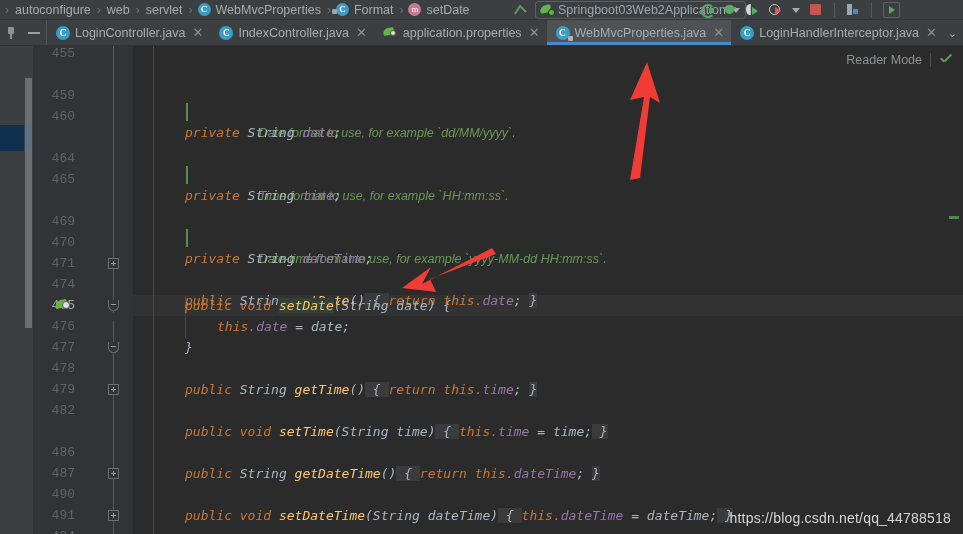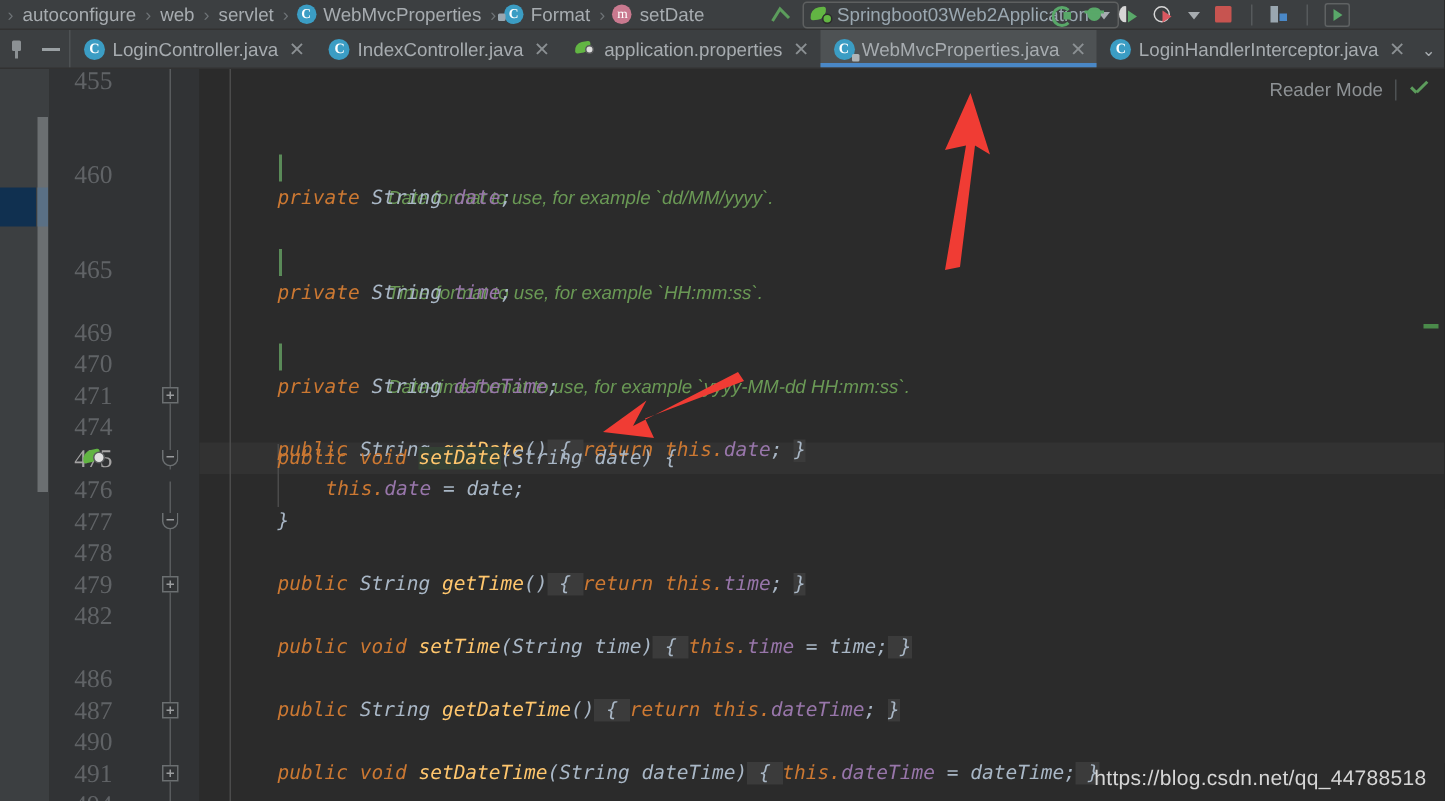--- a/index.html
+++ b/index.html
@@ -414,22 +414,22 @@
     left: 0;
     width: 100px;
     height: 21px;
     display: flex;
     align-items: center;
   }
   .gutter-num {
     position: absolute;
     right: 58px;
     color: #606366;
-    font-family: Liberation Serif, serif;
-    font-size: 17px;
+    font-family: Liberation Mono, monospace;
+    font-size: 13px;
     text-align: right;
   }
   .gutter-num.current {
     color: #a4a3a3;
   }
   .fold {
     position: absolute;
     left: 75px;
     width: 11px; height: 11px;
     border: 1px solid #6b6f71;
@@ -704,25 +704,31 @@
 
       <div class="fold-line" style="top:0px;   height:267px;"></div>
       <div class="fold-line" style="top:275px; height:228px;"></div>
 
       <div class="gutter-line" style="top:-3px;">
           <span class="gutter-num">455</span>
         </div>
       <div class="gutter-line" style="top:18px;">
           <span class="gutter-num"></span>
         </div>
+      <div class="gutter-line" style="top:39px;">
+          <span class="gutter-num">459</span>
+        </div>
       <div class="gutter-line" style="top:60px;">
           <span class="gutter-num">460</span>
         </div>
       <div class="gutter-line" style="top:81px;">
           <span class="gutter-num"></span>
+        </div>
+      <div class="gutter-line" style="top:102px;">
+          <span class="gutter-num">464</span>
         </div>
       <div class="gutter-line" style="top:123px;">
           <span class="gutter-num">465</span>
         </div>
       <div class="gutter-line" style="top:144px;">
           <span class="gutter-num"></span>
         </div>
       <div class="gutter-line" style="top:165px;">
           <span class="gutter-num">469</span>
         </div>

